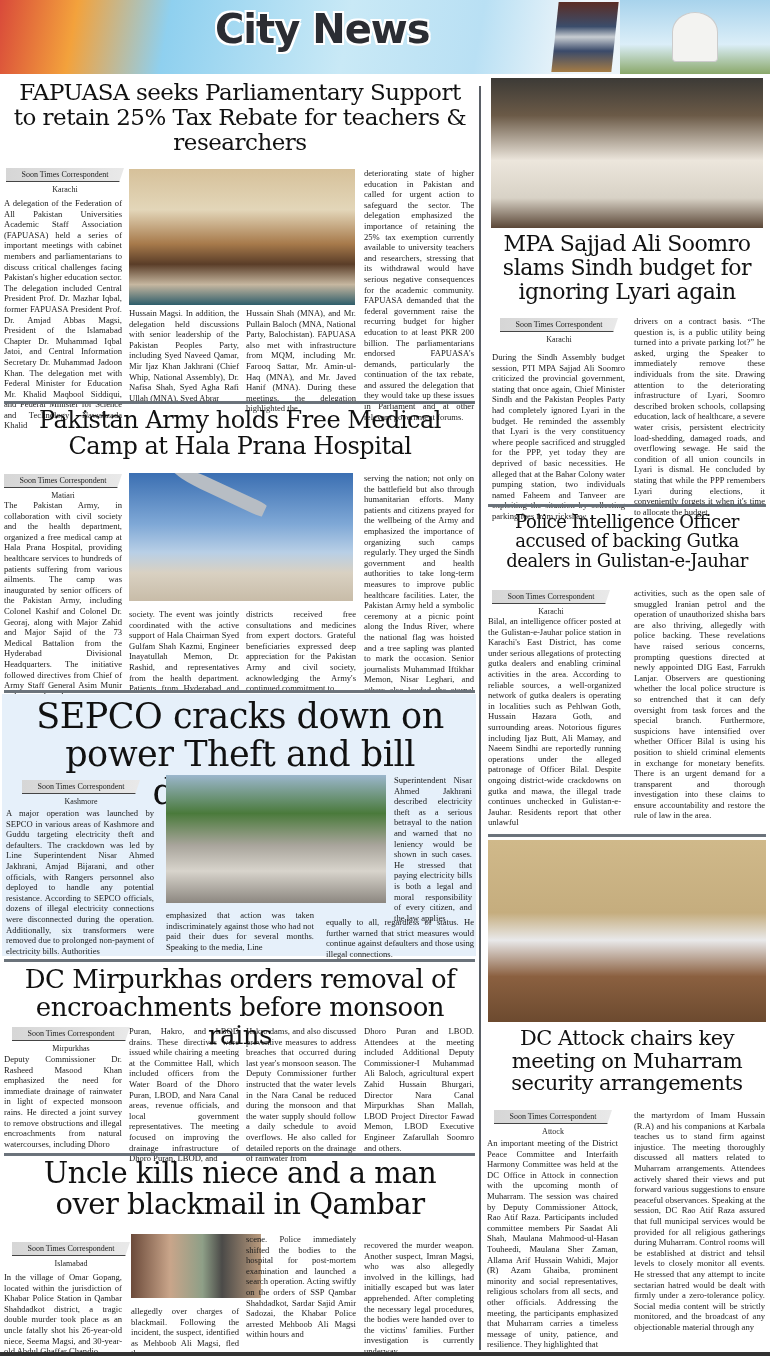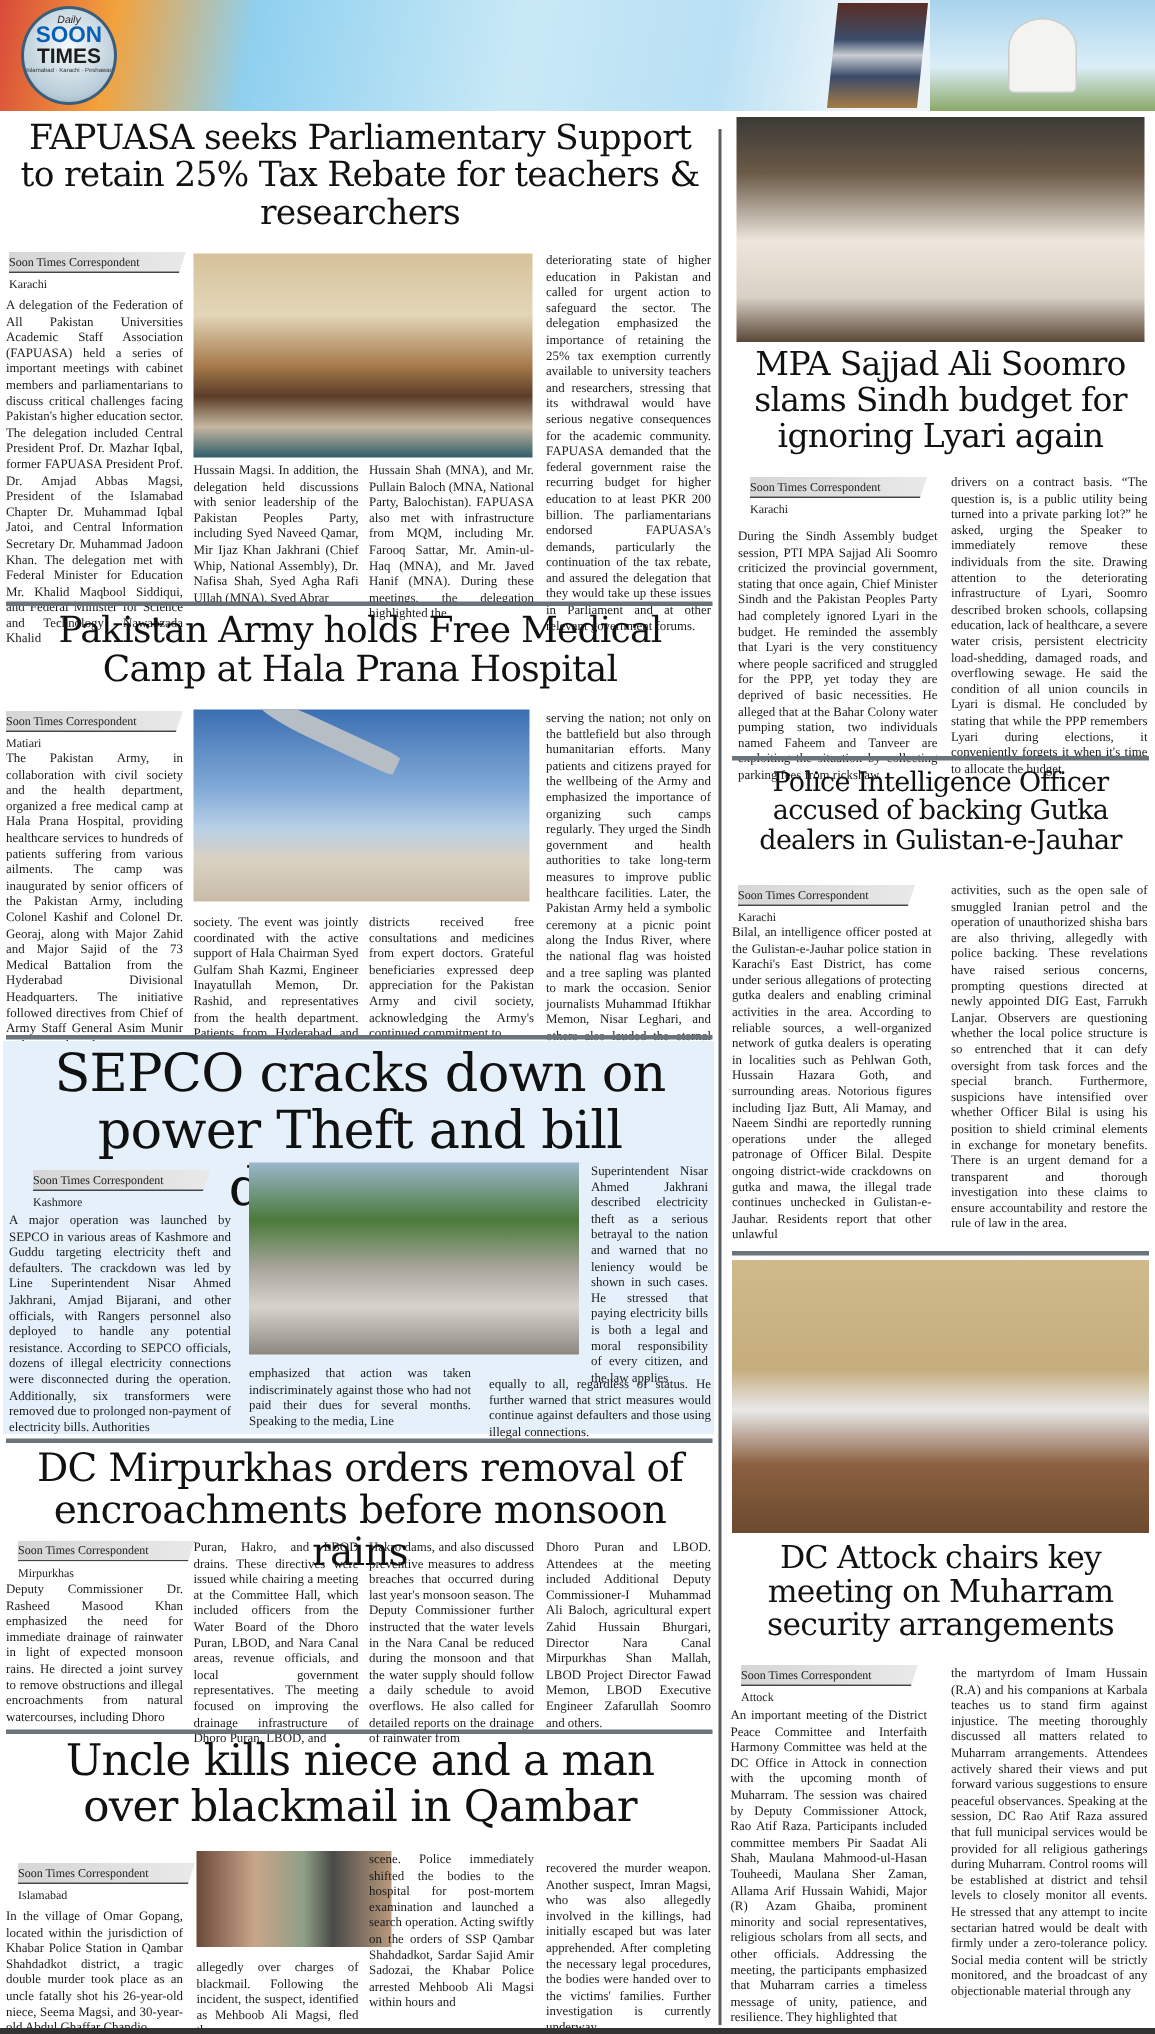--- a/index.html
+++ b/index.html
@@ -12,44 +12,39 @@
 .logo .l2{font-size:15px;font-weight:bold;color:#0a5fb4;line-height:14px;letter-spacing:0}
 .logo .l3{font-size:14px;font-weight:bold;color:#1d1d1d;line-height:13px}
 .logo .l4{font-size:4px;color:#333}
 .masthead{left:215px;top:6px;font-family:"DejaVu Sans",sans-serif;font-weight:bold;font-size:40px;color:#2b2d33;letter-spacing:-1px;text-shadow:2px 2px 0 #fff,-2px -2px 0 #fff,2px -2px 0 #fff,-2px 2px 0 #fff}
 .hdr-photos{left:555px;top:2px;width:60px;height:70px;background:linear-gradient(180deg,#5b2d24 0%,#3b4d6b 35%,#c8cdd2 50%,#3a4a6a 70%,#a57c45 100%);transform:skewX(-6deg)}
 .monument{left:620px;top:0;width:150px;height:74px;background:linear-gradient(180deg,#a8d3ec 0%,#dbeef8 60%,#8aa86a 100%)}
 .dome{left:672px;top:12px;width:46px;height:50px;background:#f3f3f1;border-radius:50% 50% 4px 4px/40% 40% 4px 4px;border:1px solid #ccc}
 .vrule{background:#5a5f66}
 .hrule{background:#6b737b;height:3px}
 .headline{font-family:"DejaVu Serif",serif;color:#111;text-align:center;line-height:1.08;letter-spacing:-0.5px}
-.tag{width:118px;}
+.tag{width:118px;text-align:center}
 .tag .t1{background:linear-gradient(90deg,#d6d6d6,#e9e9e9);font-size:8px;padding:2px 0;border-bottom:1.5px solid #444;clip-path:polygon(0 0,100% 0,96% 100%,0 100%)}
 .tag .t2{font-size:8px;margin-top:3px}
 .col{font-size:8.6px;line-height:10.6px;text-align:justify;color:#1b1b1b;hyphens:auto}
 .photo{overflow:hidden}
 .ph1{background:linear-gradient(180deg,#d6c19a 0%,#e3d6b9 30%,#a77a4b 55%,#5a3d28 70%,#c6b7a0 85%,#2e5d6a 100%)}
 .ph2{background:linear-gradient(180deg,#3c3a36 0%,#6b5a47 25%,#ece6dc 55%,#d8d2c6 80%,#5a4636 100%)}
 .ph3{background:linear-gradient(180deg,#3b6fb2 0%,#7fa8d6 40%,#b8cfe6 62%,#d9d1c2 78%,#c8bca8 100%)}
 .ph4{background:linear-gradient(180deg,#d0b98a 0%,#c5ad7e 40%,#e9e9ea 55%,#8b6040 75%,#6c4a2f 100%)}
 .ph5{background:linear-gradient(180deg,#9bb6cc 0%,#4a7a3b 30%,#a9a59c 55%,#d8d4cc 75%,#8c8780 100%)}
 .ph6{background:linear-gradient(90deg,#6b4a3a 0%,#c9a58a 30%,#8e9f87 55%,#4b4a48 70%,#b99a7d 100%)}
 .sepco-bg{background:#e6f0fa}
 .plane{left:40px;top:10px;width:100px;height:14px;background:#b7bdc4;transform:rotate(25deg);border-radius:40% 10% 10% 40%}
 </style>
 </head>
 <body>
 
 <div class="abs header">
-  <div class="abs logo">
-    <div class="l1">Daily</div>
-    <div class="l2">SOON</div>
-    <div class="l3">TIMES</div>
-    <div class="l4">Islamabad · Karachi · Peshawar</div>
-  </div>
+  <div class="abs masthead">City News</div>
   <div class="abs hdr-photos"></div>
   <div class="abs monument"></div>
   <div class="abs dome"></div>
 </div>
 
 <div class="abs vrule" style="left:479px;top:86px;width:2px;height:1264px"></div>
 
 <div class="abs headline" style="left:10px;top:80px;width:460px;font-size:23px">FAPUASA seeks Parliamentary Support to retain 25% Tax Rebate for teachers &amp; researchers</div>
 <div class="abs tag" style="left:6px;top:168px">
   <div class="t1">Soon Times Correspondent</div>

